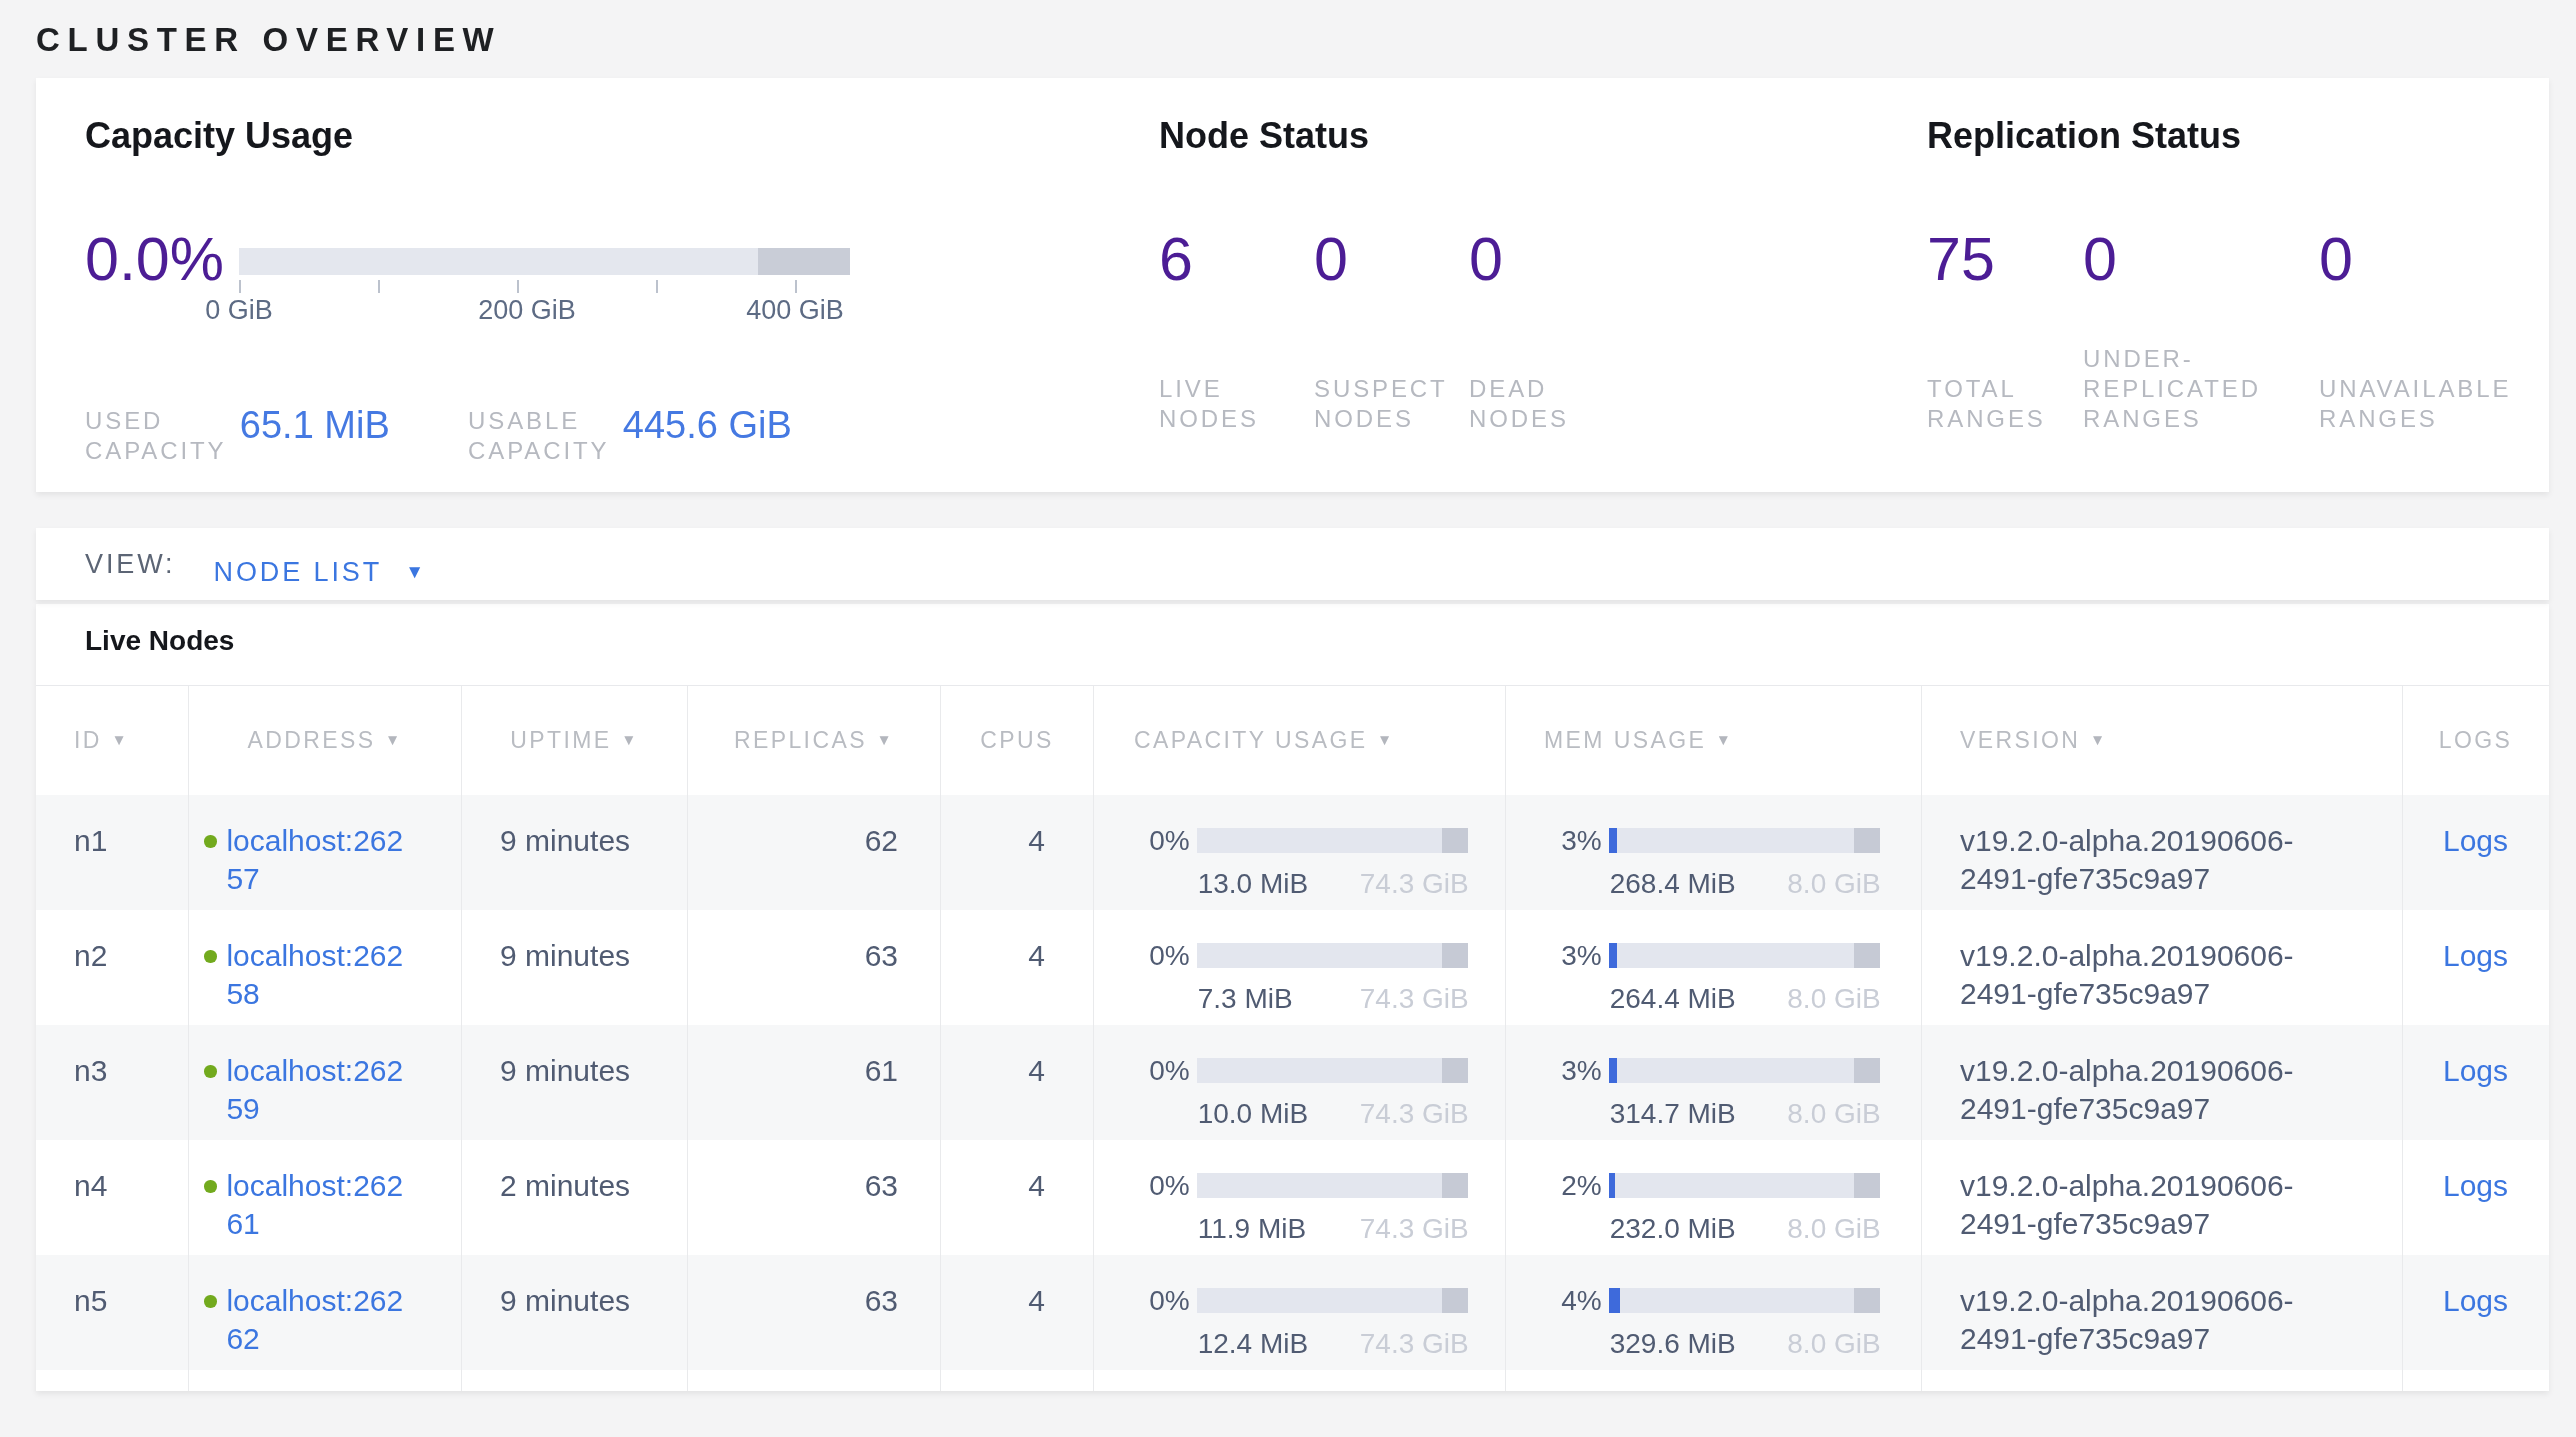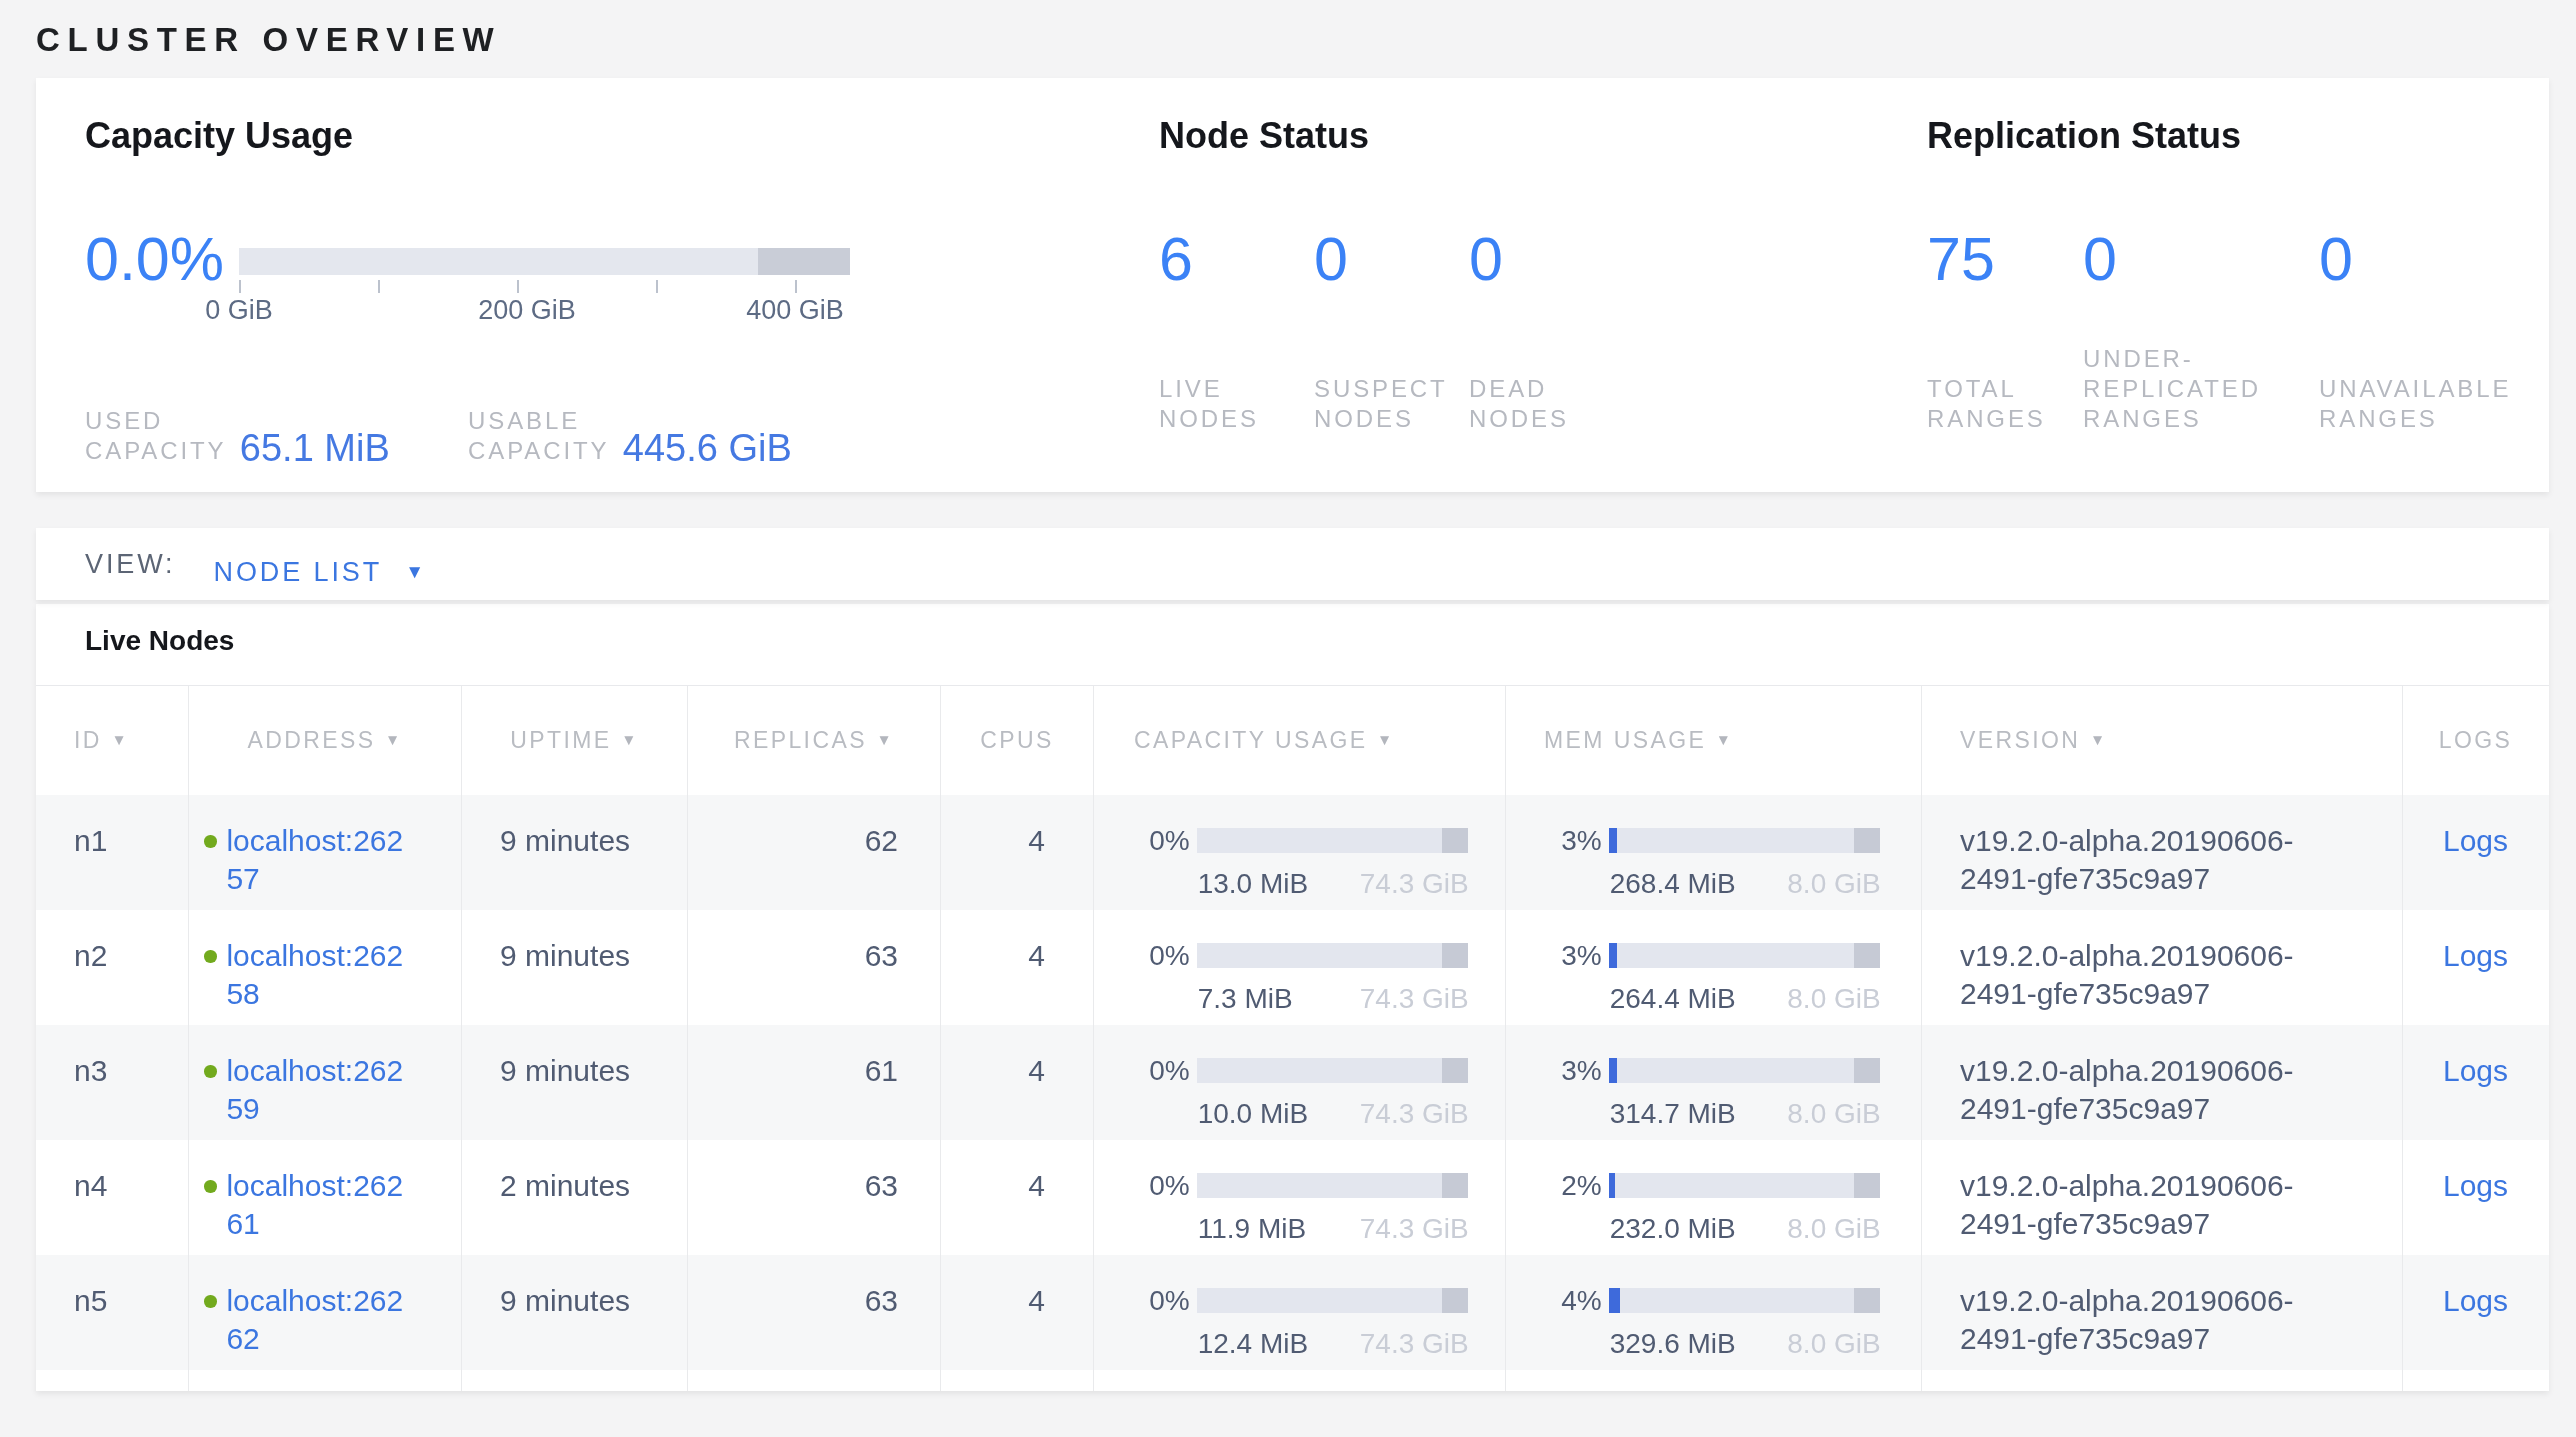--- a/index.html
+++ b/index.html
@@ -27,21 +27,21 @@
     height: 414px;
     padding: 36px 49px 0 49px;
     display: grid;
     grid-template-columns: 1074px 768px 1fr;
   }
   .section-heading {
     font-size: 36px; font-weight: 700; color: #15171c; line-height: 44px;
   }
   .section-body { margin-top: 69px; display: flex; }
   .big-number {
-    font-size: 61px; line-height: 65px; font-weight: 500; color: #3b82f6;
+    font-size: 61px; line-height: 65px; font-weight: 500; color: #4c1d95;
   }
   .label-zone {
     height: 142px; display: flex; align-items: flex-end;
   }
   .stat-label {
     font-size: 24px; letter-spacing: 2.9px; line-height: 30px;
     color: #b6b9c0; font-weight: 400;
   }
 
   
@@ -50,21 +50,21 @@
   .gauge-bar { width: 611px; height: 27px; background: #e4e7ee; position: relative; }
   .gauge-dark { position: absolute; right: 0; top: 0; bottom: 0; width: 92px; background: #c9cdd7; }
   .gauge-ticks { position: relative; height: 17px; margin-top: 2.9px; }
   .gauge-tick { position: absolute; top: 1.9px; width: 1.9px; height: 13.4px; background: #bcc2cd; }
   .gauge-labels { position: relative; height: 29px; }
   .gauge-label {
     position: absolute; transform: translateX(-50%);
     font-size: 27px; color: #5d6b84; white-space: nowrap;
   }
   .cap-stats { display: flex; width: 100%; }
-  .cap-stat { display: flex; align-items: flex-end; }
+  .cap-stat { display: flex; align-items: flex-start; }
   .cap-stat-0 { width: 383px; }
   .cap-stat .lines { margin-right: 13.4px; }
   .cap-value { font-size: 38px; color: #4579e2; line-height: 38px; margin-bottom: -1px; white-space: nowrap; }
 
   
   .stat-col-set { display: flex; }
   .stat .big-number { white-space: nowrap; }
 
   
   .view-bar {

